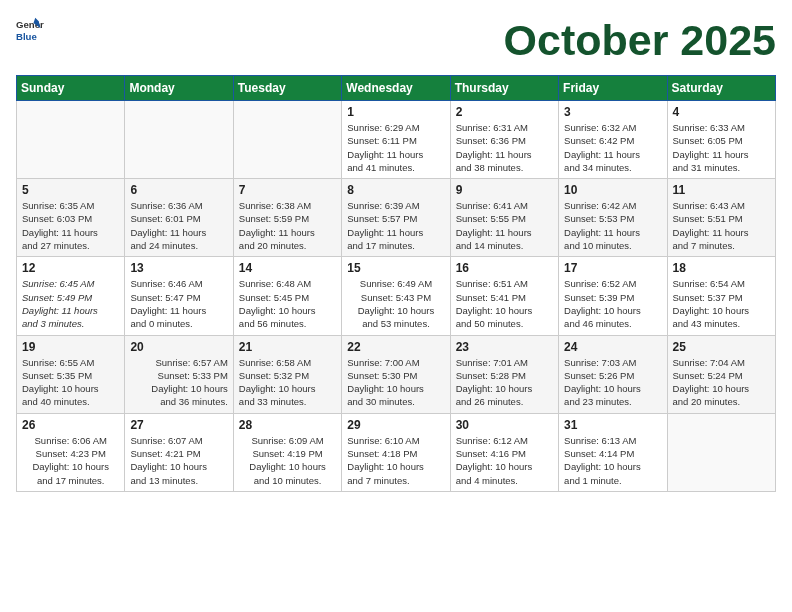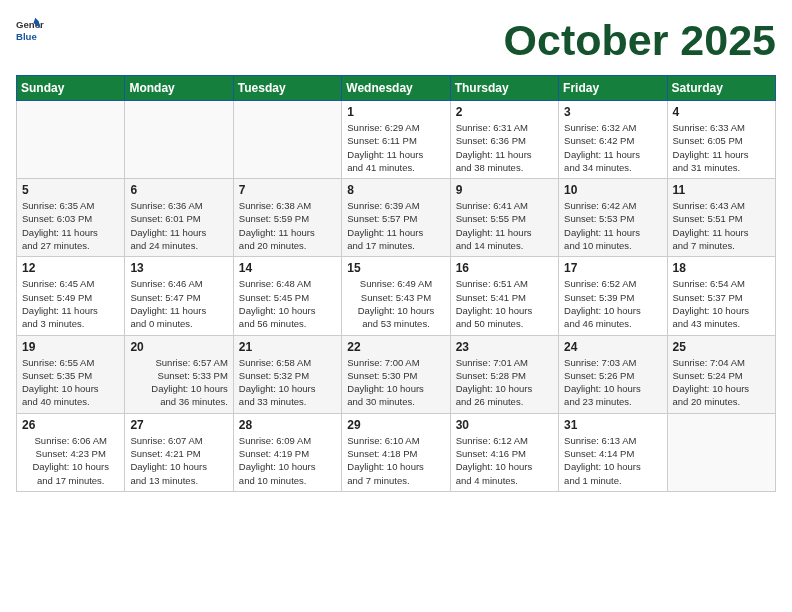--- a/index.html
+++ b/index.html
@@ -190,21 +190,21 @@
           <span class="day-num">11</span>
           <div class="day-info" style="white-space: pre-line;">Sunrise: 6:43 AM
 Sunset: 5:51 PM
 Daylight: 11 hours
 and 7 minutes.</div>
         </td>
       </tr>
       <tr>
         <td>
           <span class="day-num">12</span>
-          <div class="day-info" style="white-space: pre-line;">Sunrise: 6:45 AM
+          <div class="day-info" style="white-space: pre-line; font-style: italic;">Sunrise: 6:45 AM
 Sunset: 5:49 PM
 Daylight: 11 hours
 and 3 minutes.</div>
         </td>
         <td>
           <span class="day-num">13</span>
           <div class="day-info" style="white-space: pre-line;">Sunrise: 6:46 AM
 Sunset: 5:47 PM
 Daylight: 11 hours
 and 0 minutes.</div>
@@ -306,21 +306,21 @@
         </td>
         <td>
           <span class="day-num">27</span>
           <div class="day-info" style="white-space: pre-line;">Sunrise: 6:07 AM
 Sunset: 4:21 PM
 Daylight: 10 hours
 and 13 minutes.</div>
         </td>
         <td>
           <span class="day-num">28</span>
-          <div class="day-info" style="white-space: pre-line;">Sunrise: 6:09 AM
+          <div class="day-info" style="white-space: pre-line; text-align: center;">Sunrise: 6:09 AM
 Sunset: 4:19 PM
 Daylight: 10 hours
 and 10 minutes.</div>
         </td>
         <td>
           <span class="day-num">29</span>
           <div class="day-info" style="white-space: pre-line;">Sunrise: 6:10 AM
 Sunset: 4:18 PM
 Daylight: 10 hours
 and 7 minutes.</div>

